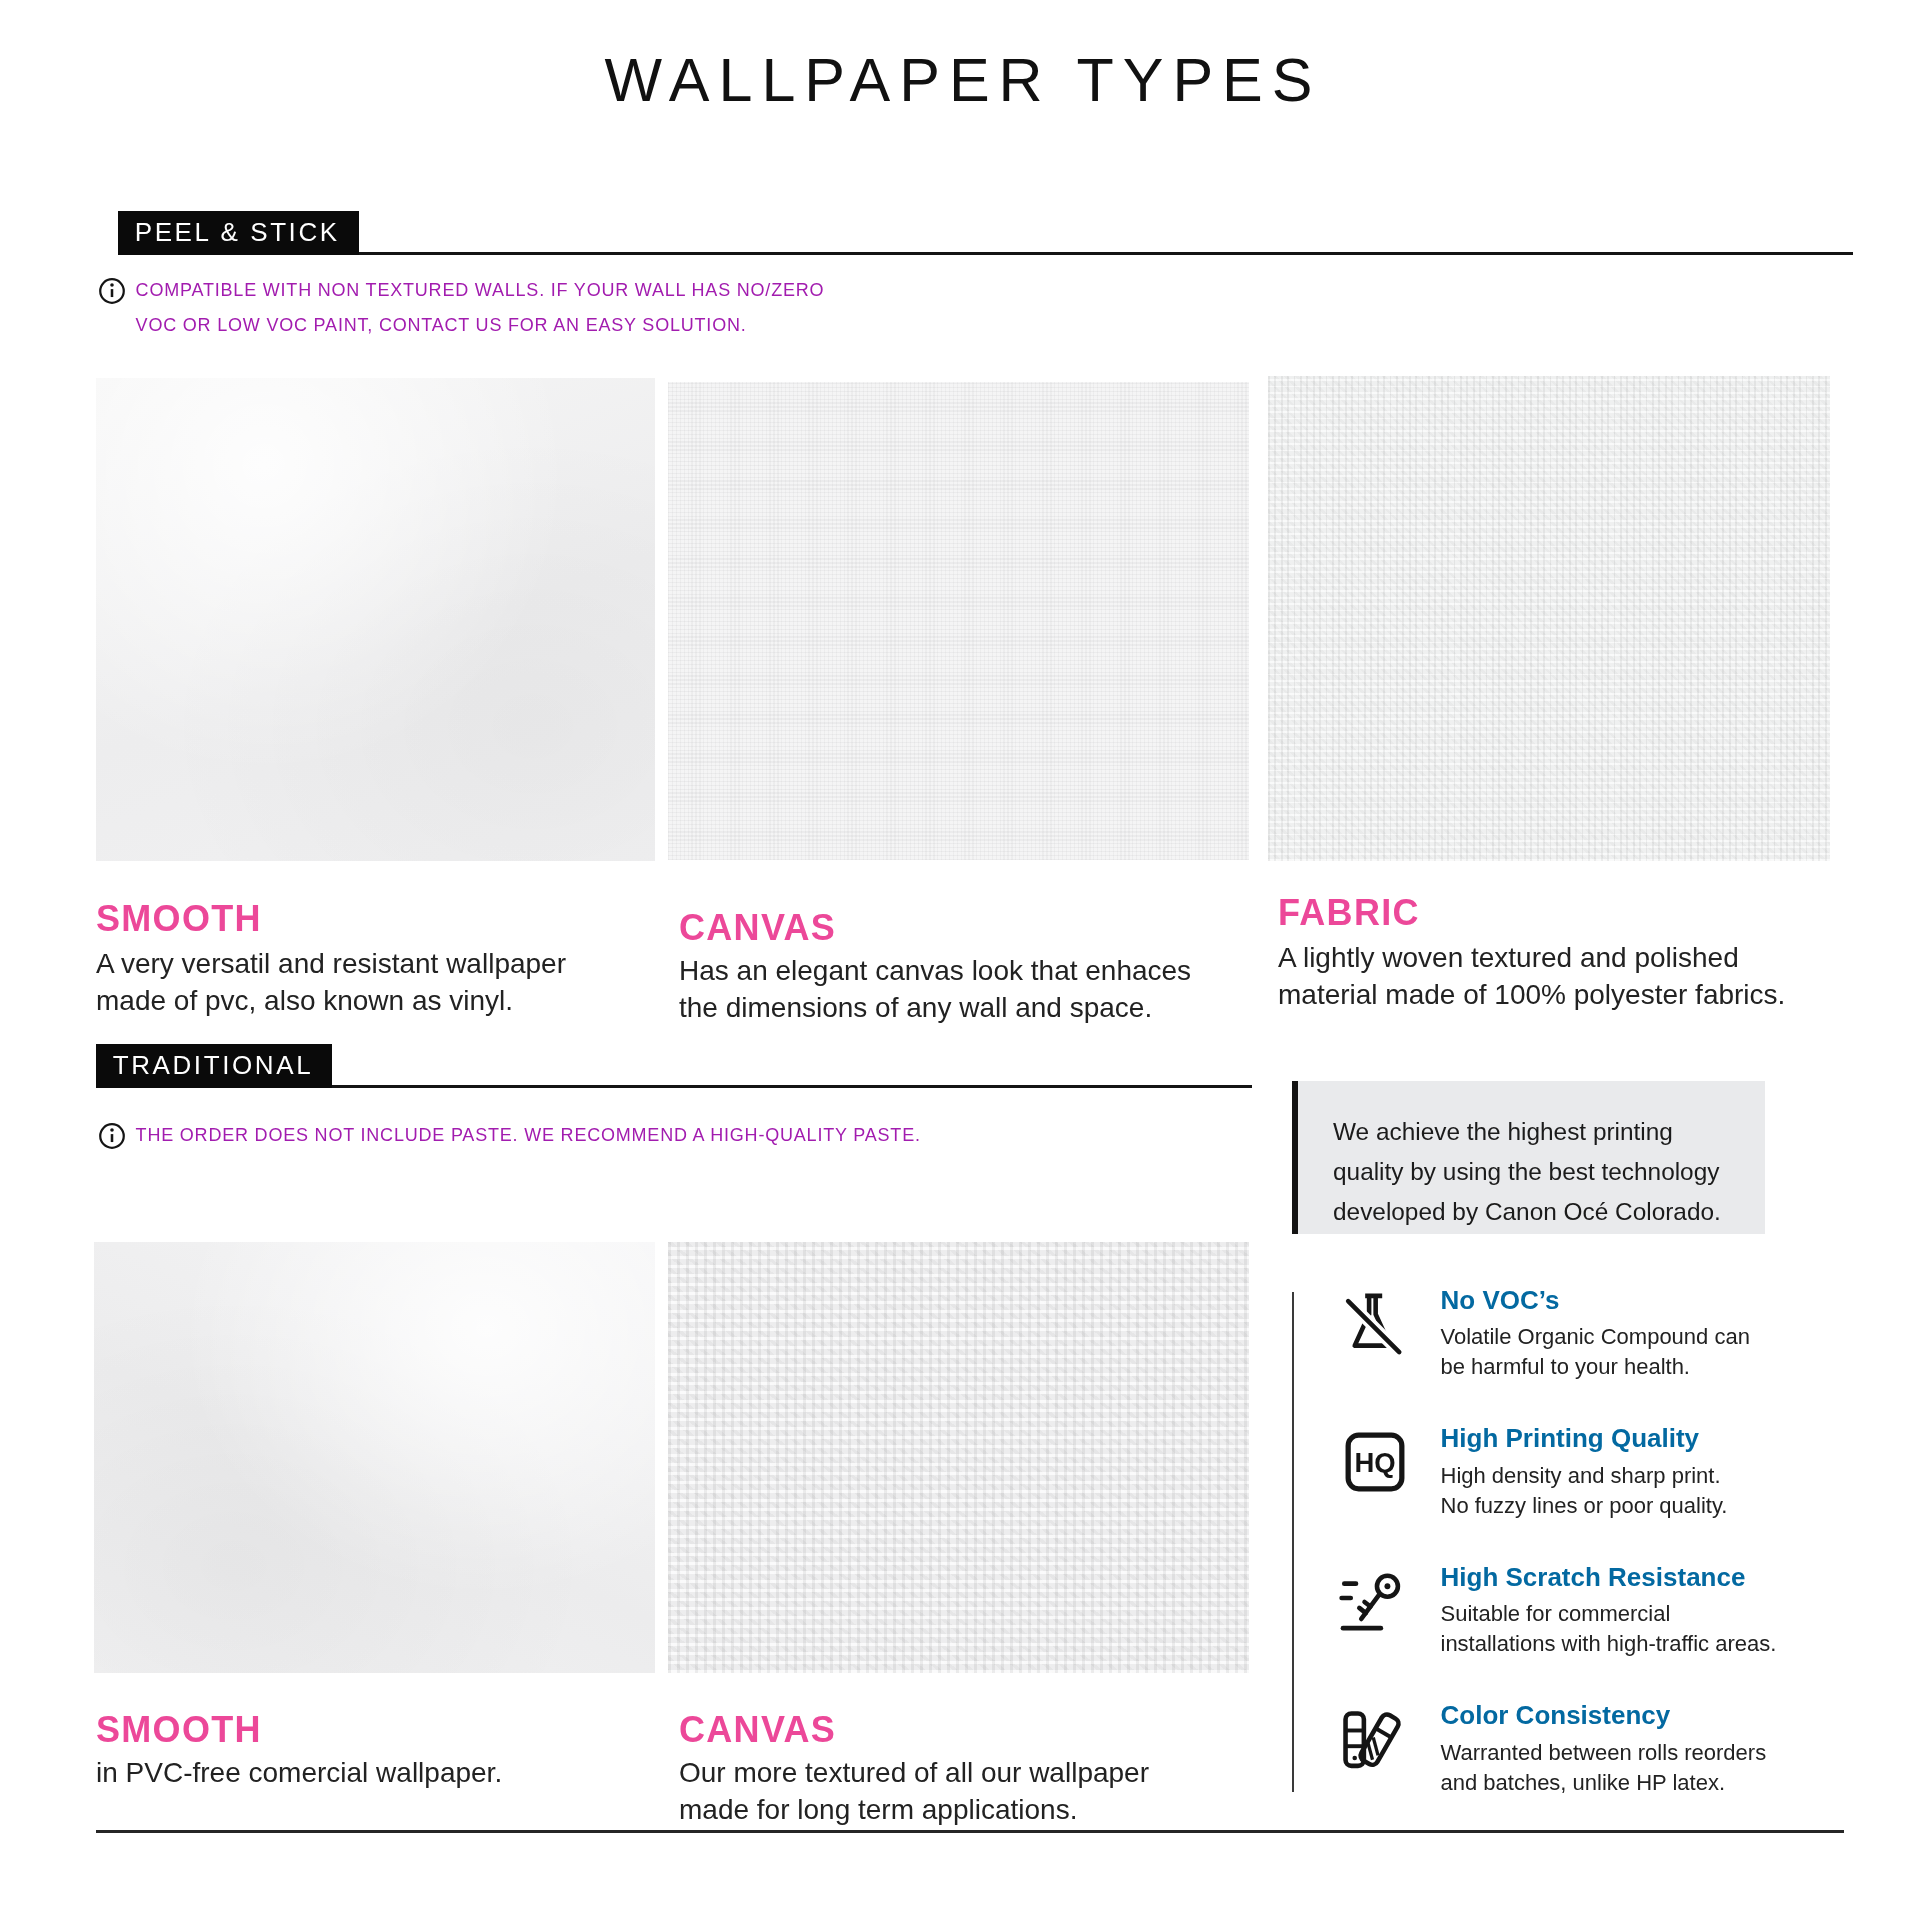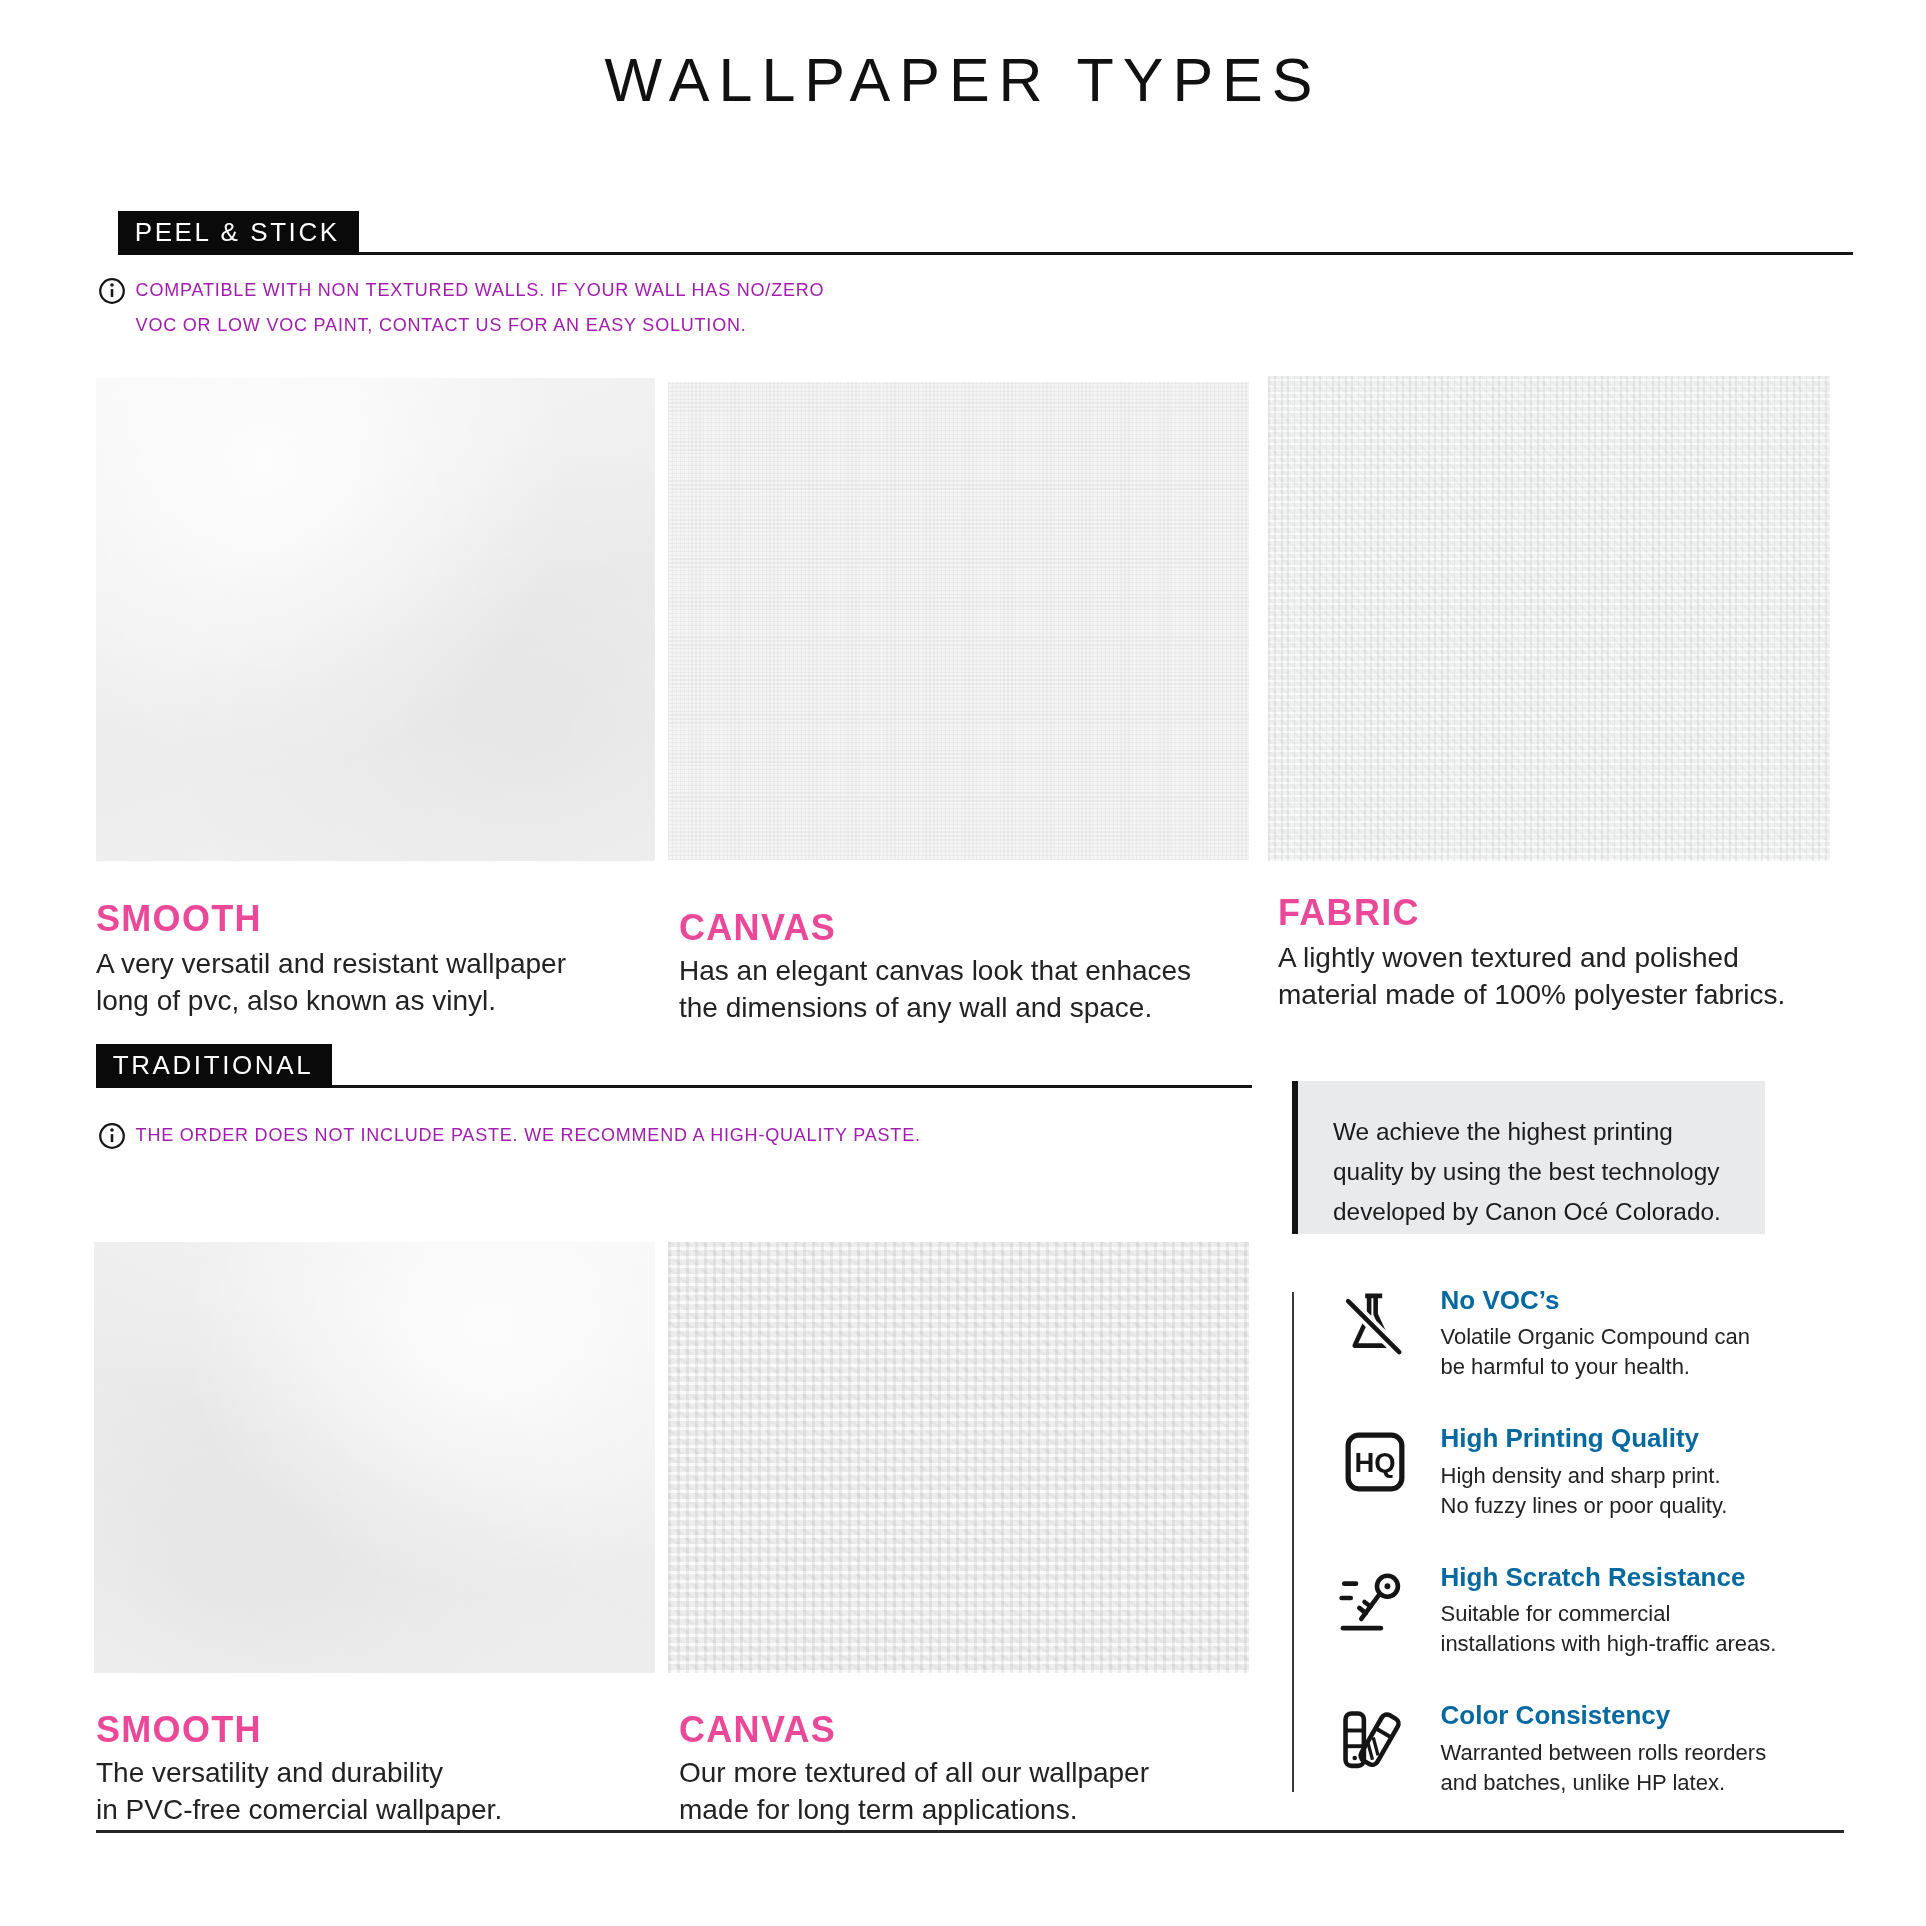--- a/index.html
+++ b/index.html
@@ -103,21 +103,21 @@
     </div>
   </div>
 
   <div class="swatch tex-smooth" style="left:96px;top:378px;width:559px;height:483px;"></div>
   <div class="swatch tex-canvas" style="left:668px;top:382px;width:581px;height:478px;"></div>
   <div class="swatch tex-fabric" style="left:1268px;top:376px;width:562px;height:485px;"></div>
 
   <div class="type-name" style="left:96px;top:898px;">SMOOTH</div>
   <div class="type-desc" style="left:96px;top:945px;">
     <div>A very versatil and resistant wallpaper</div>
-    <div>long of pvc, also known as vinyl.</div>
+    <div>made of pvc, also known as vinyl.</div>
   </div>
 
   <div class="type-name" style="left:679px;top:907px;">CANVAS</div>
   <div class="type-desc" style="left:679px;top:952px;">
     <div>Has an elegant canvas look that enhaces</div>
     <div>the dimensions of any wall and space.</div>
   </div>
 
   <div class="type-name" style="left:1278px;top:892px;">FABRIC</div>
   <div class="type-desc" style="left:1278px;top:939px;">
@@ -139,21 +139,20 @@
     <div class="txt">
       <div>THE ORDER DOES NOT INCLUDE PASTE. WE RECOMMEND A HIGH-QUALITY PASTE.</div>
     </div>
   </div>
 
   <div class="swatch tex-smooth2" style="left:94px;top:1242px;width:561px;height:431px;"></div>
   <div class="swatch tex-canvas-rough" style="left:668px;top:1242px;width:581px;height:431px;"></div>
 
   <div class="type-name" style="left:96px;top:1709px;">SMOOTH</div>
   <div class="type-desc" style="left:96px;top:1754px;">
-    <div>The versatility and durability</div>
     <div>in PVC-free comercial wallpaper.</div>
   </div>
 
   <div class="type-name" style="left:679px;top:1709px;">CANVAS</div>
   <div class="type-desc" style="left:679px;top:1754px;">
     <div>Our more textured of all our wallpaper</div>
     <div>made for long term applications.</div>
   </div>
 
   <div class="quality-box">

